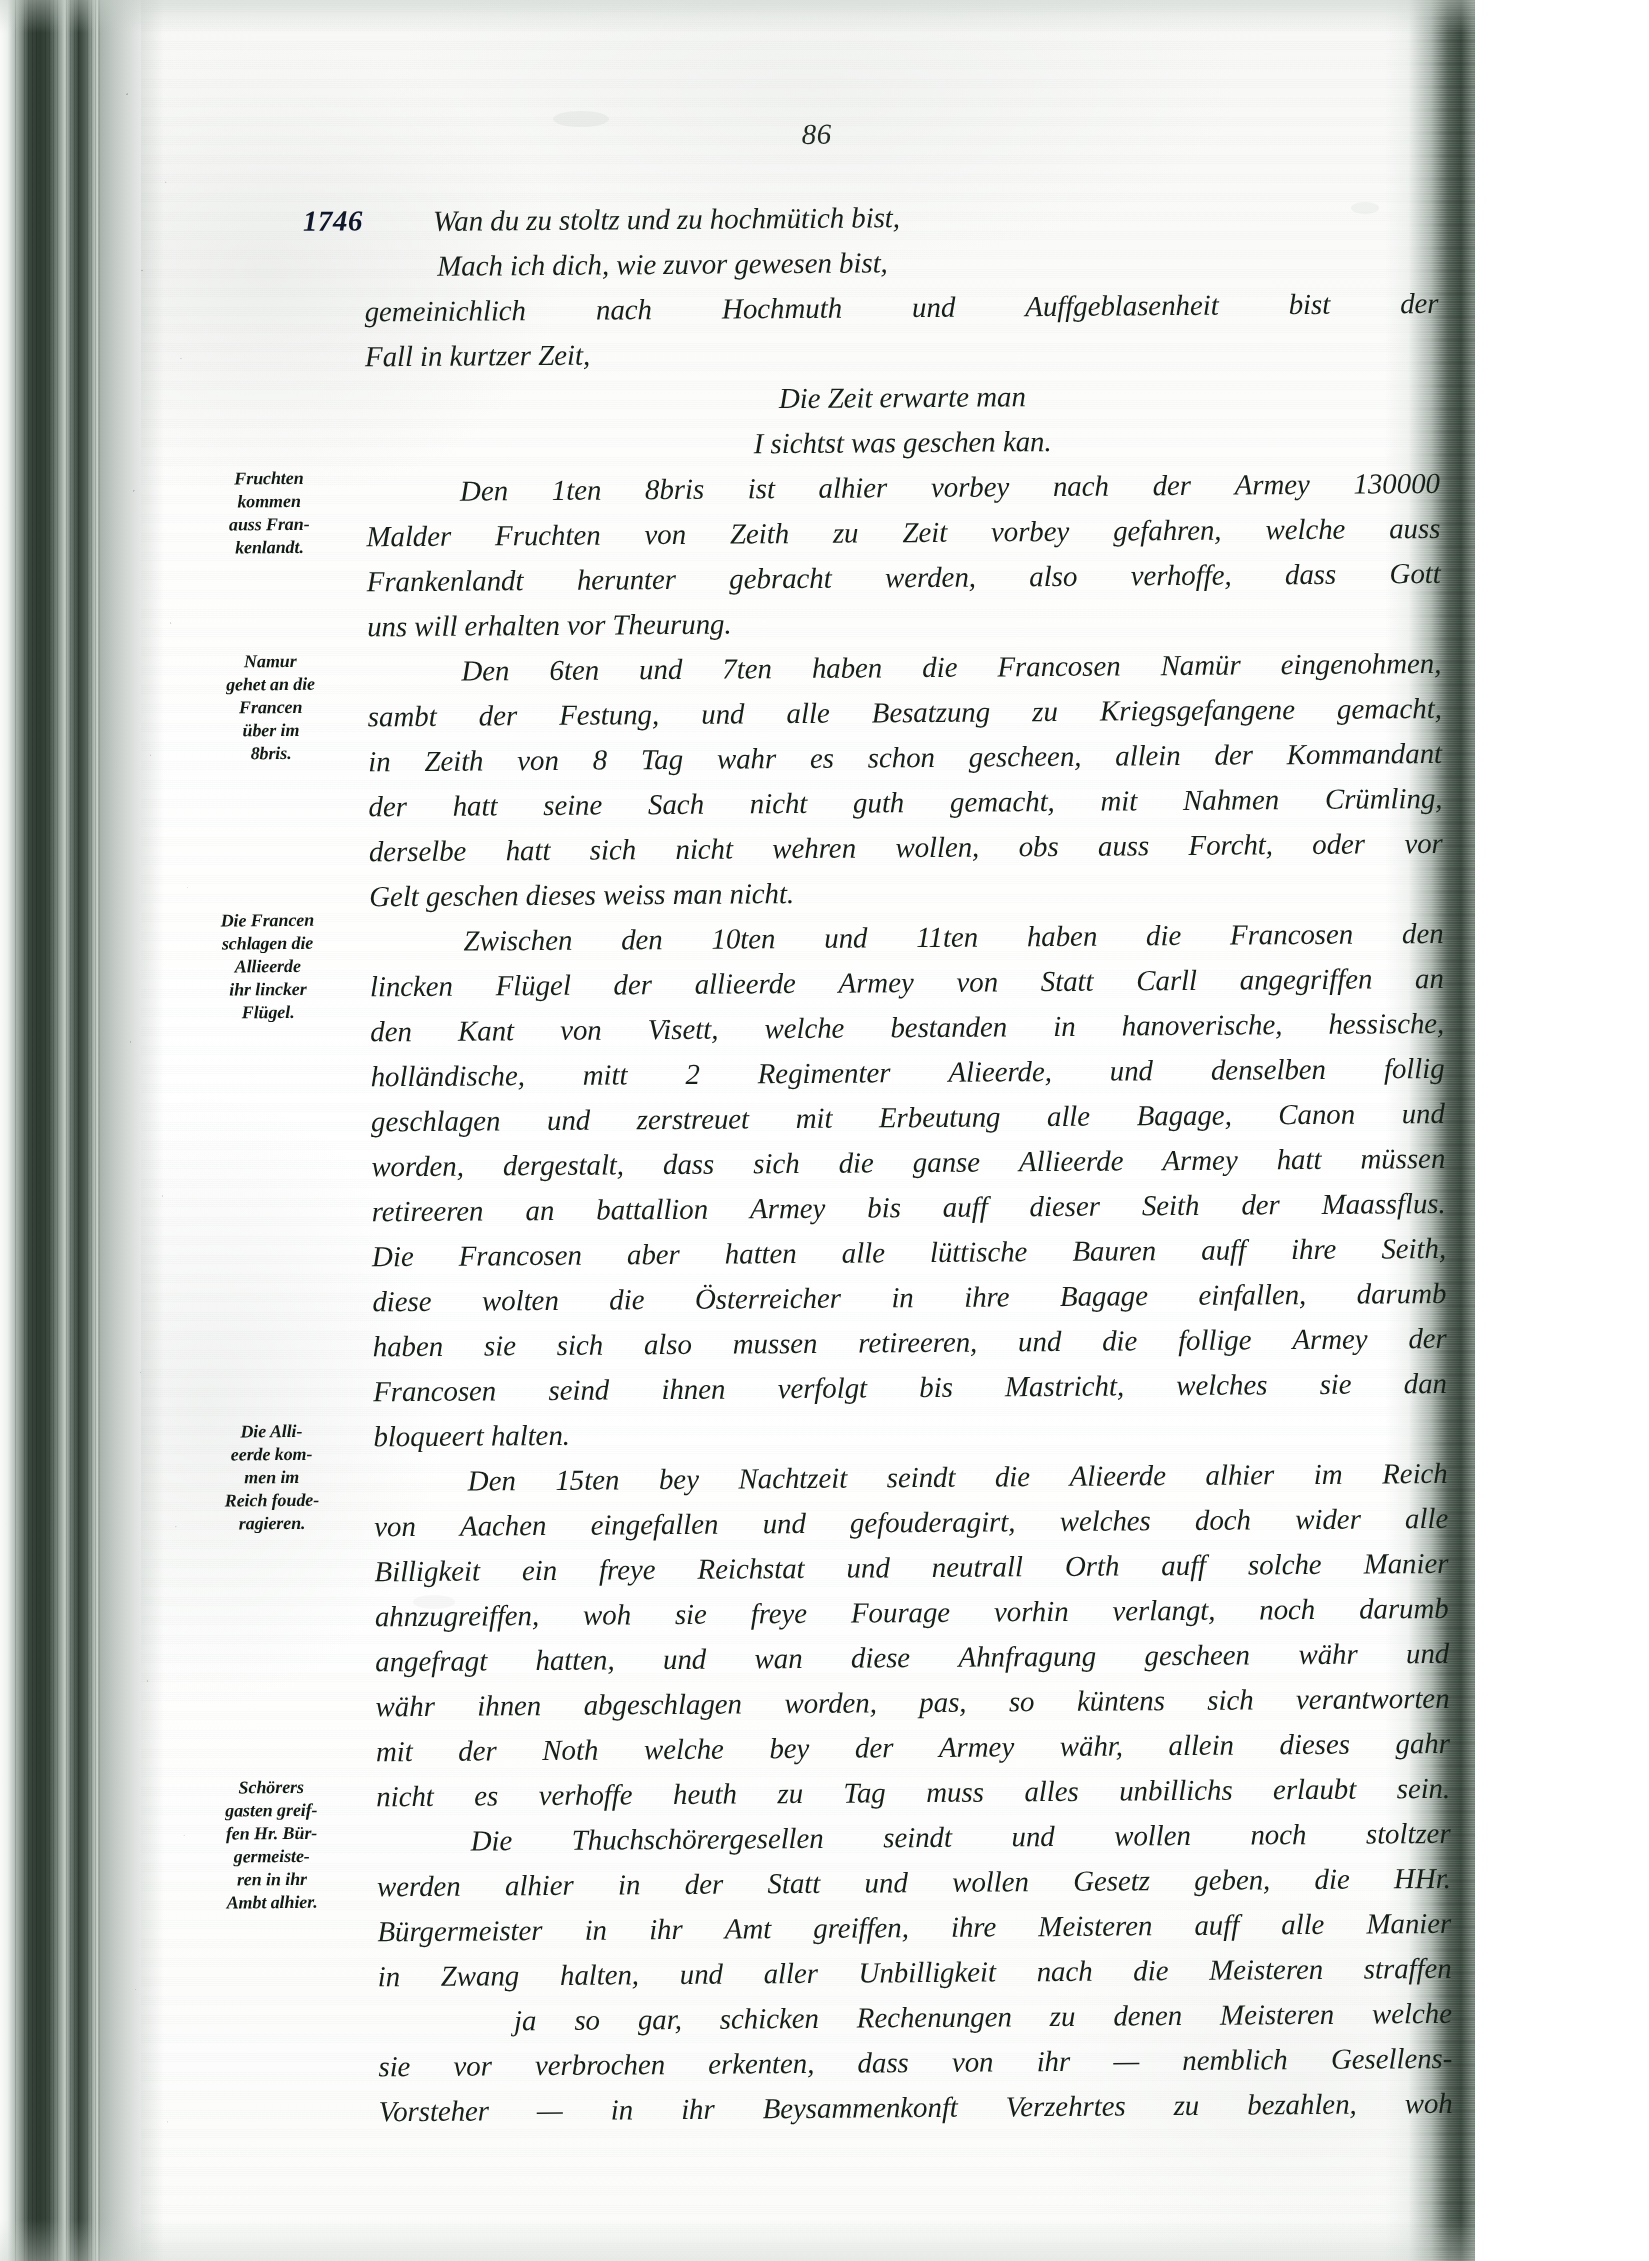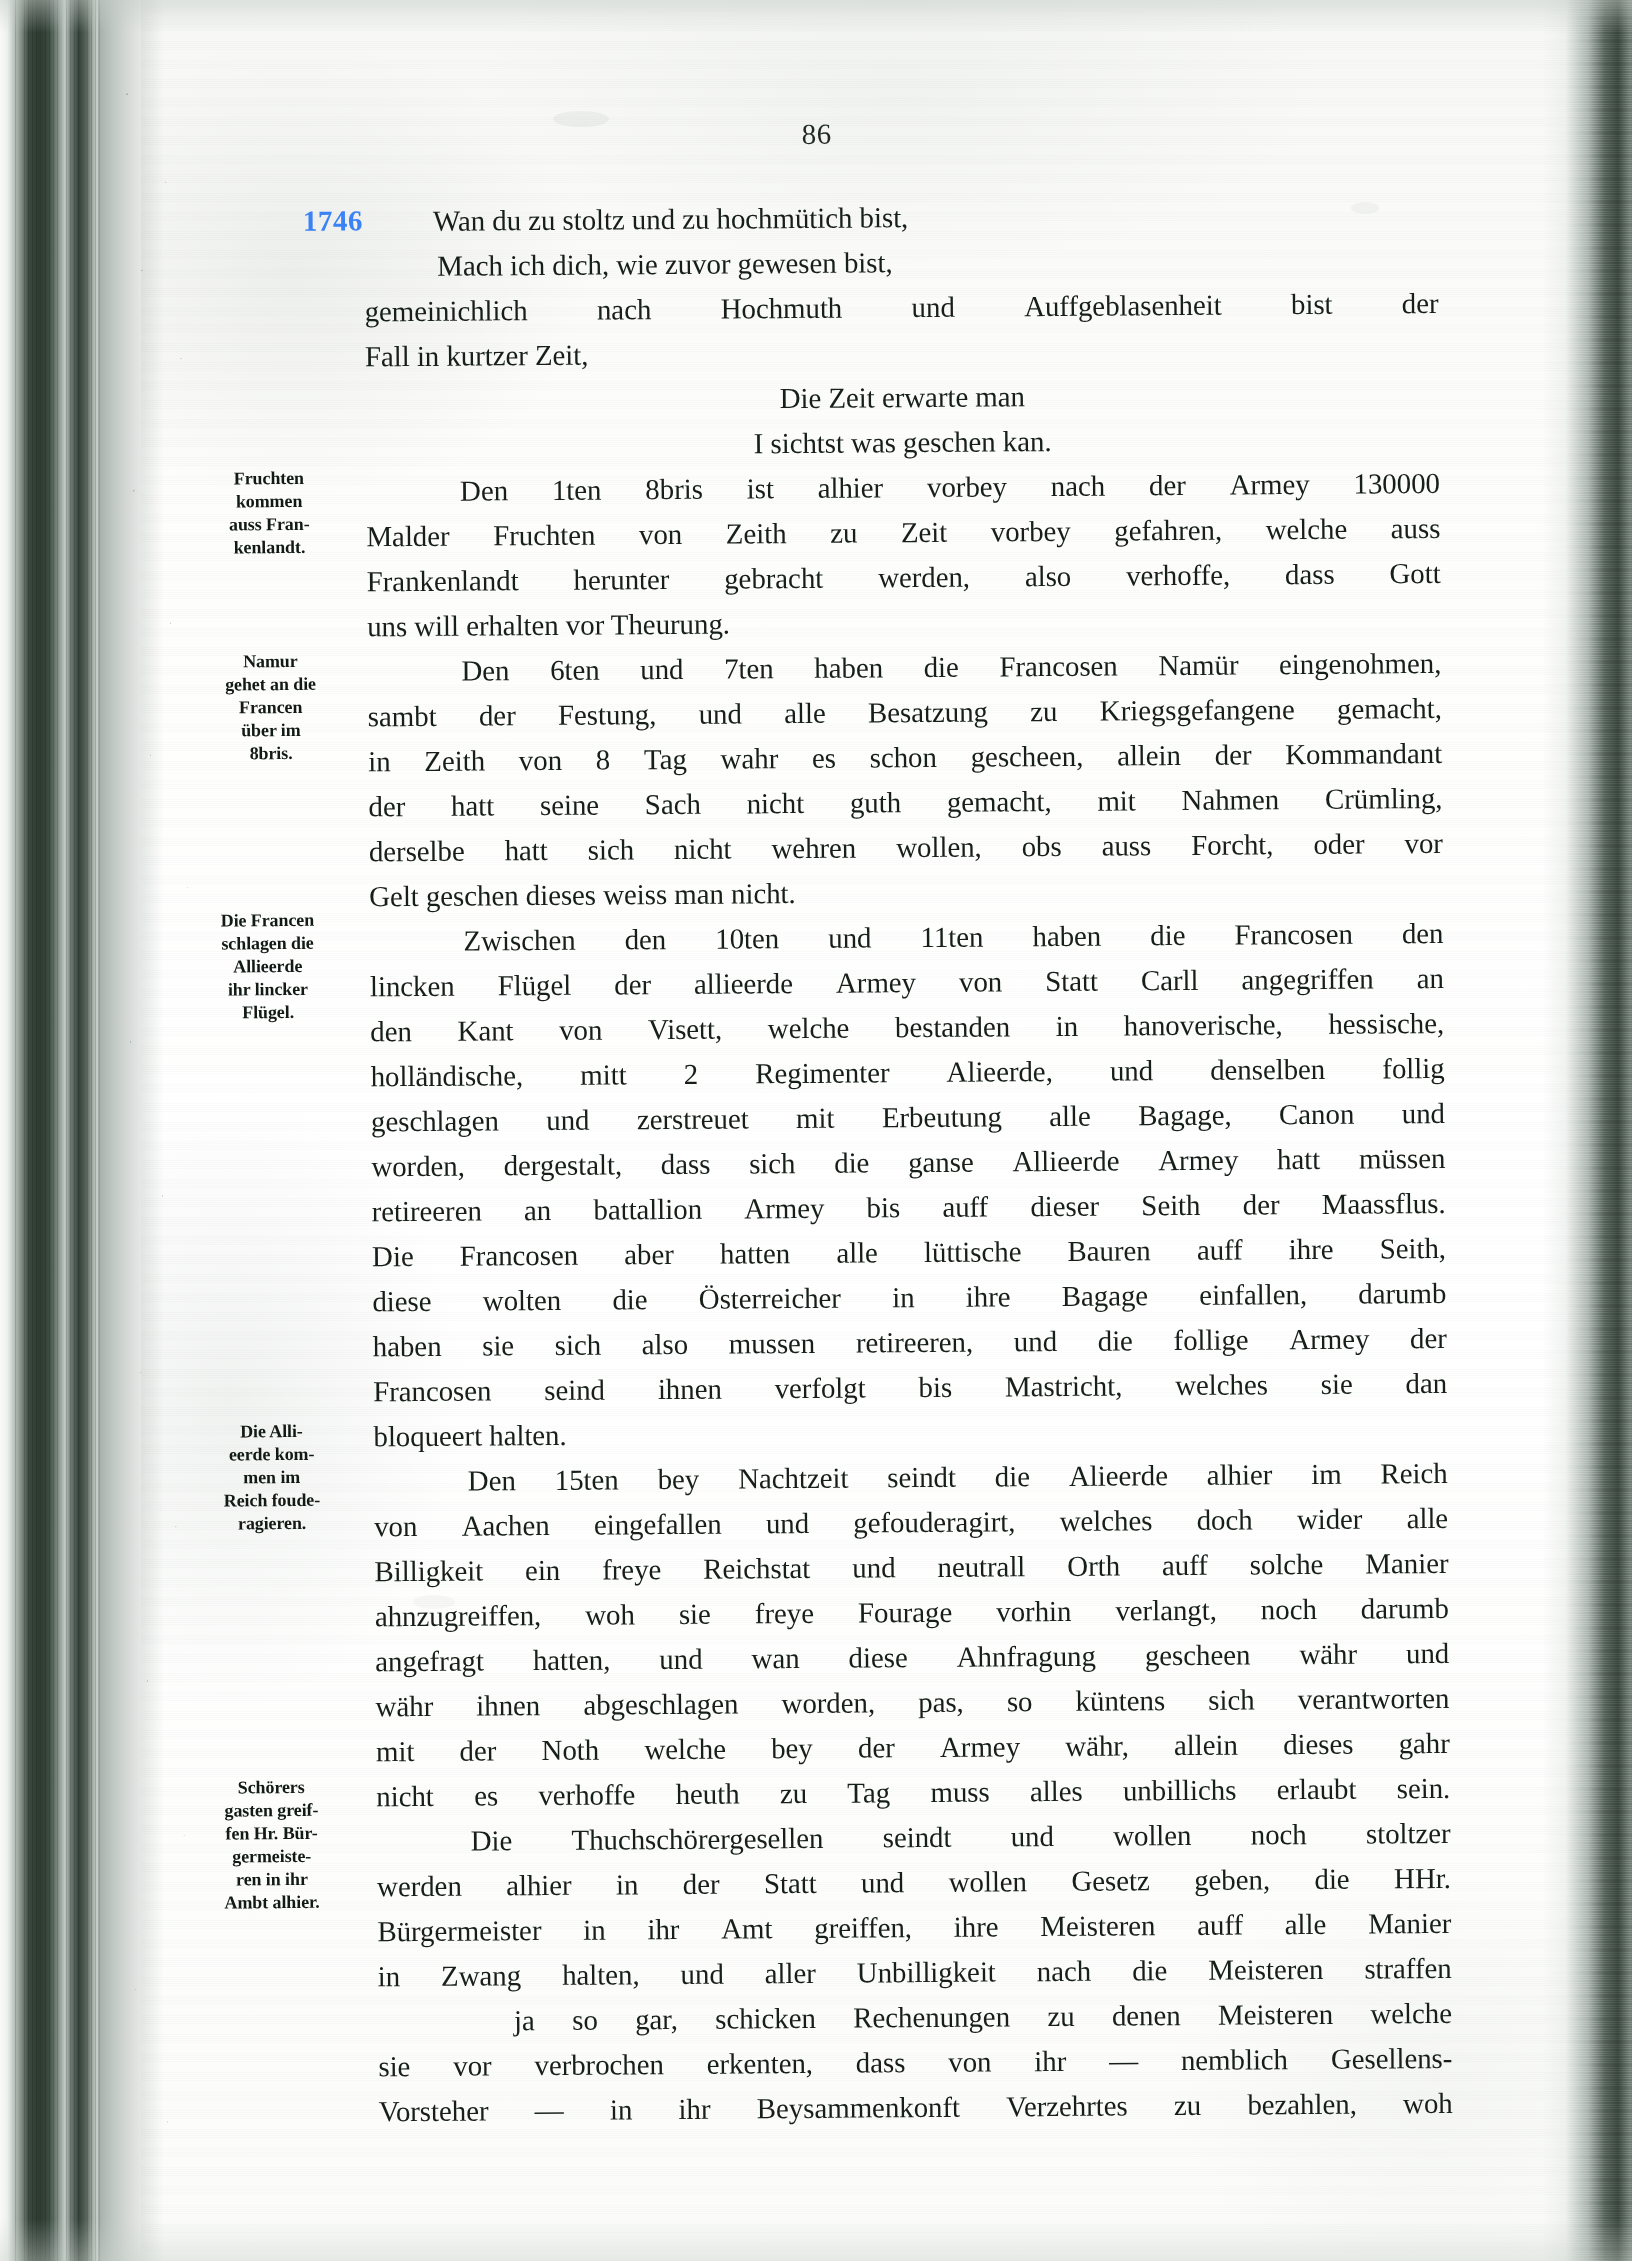--- a/index.html
+++ b/index.html
@@ -3,25 +3,26 @@
 <meta charset="utf-8">
 <style>
   html, body {
     margin: 0;
     padding: 0;
     background: #ffffff;
   }
 
   #page {
     position: relative;
-    width: 1632px;
+    width: 1475px;
     height: 2261px;
     overflow: hidden;
     background: #fbfbf9;
     font-family: "Liberation Serif", "DejaVu Serif", serif;
+    font-style: italic;
   }
 
   
   .paper-base {
     position: absolute;
     inset: 0;
     background:
       radial-gradient(ellipse 422px 328px at 18% 12%, rgba(205,210,205,0.30), rgba(255,255,255,0) 70%),
       radial-gradient(ellipse 328px 422px at 14% 62%, rgba(198,205,200,0.26), rgba(255,255,255,0) 72%),
       radial-gradient(ellipse 563px 235px at 55% 4%, rgba(214,219,215,0.22), rgba(255,255,255,0) 75%),
@@ -174,21 +175,21 @@
     letter-spacing: 0.5px;
     font-family: "Liberation Serif", "DejaVu Serif", serif;
   }
 
   .year-label {
     position: absolute;
     left: 310px;
     top: 201px;
     font-size: 29px;
     font-weight: bold;
-    color: #3b82f6;
+    color: #0f172a;
     letter-spacing: 0.5px;
     font-family: "Liberation Serif", "DejaVu Serif", serif;
   }
 
   
   .textcol {
     position: absolute;
     left: 371px;
     top: 196px;
     width: 1074px;

